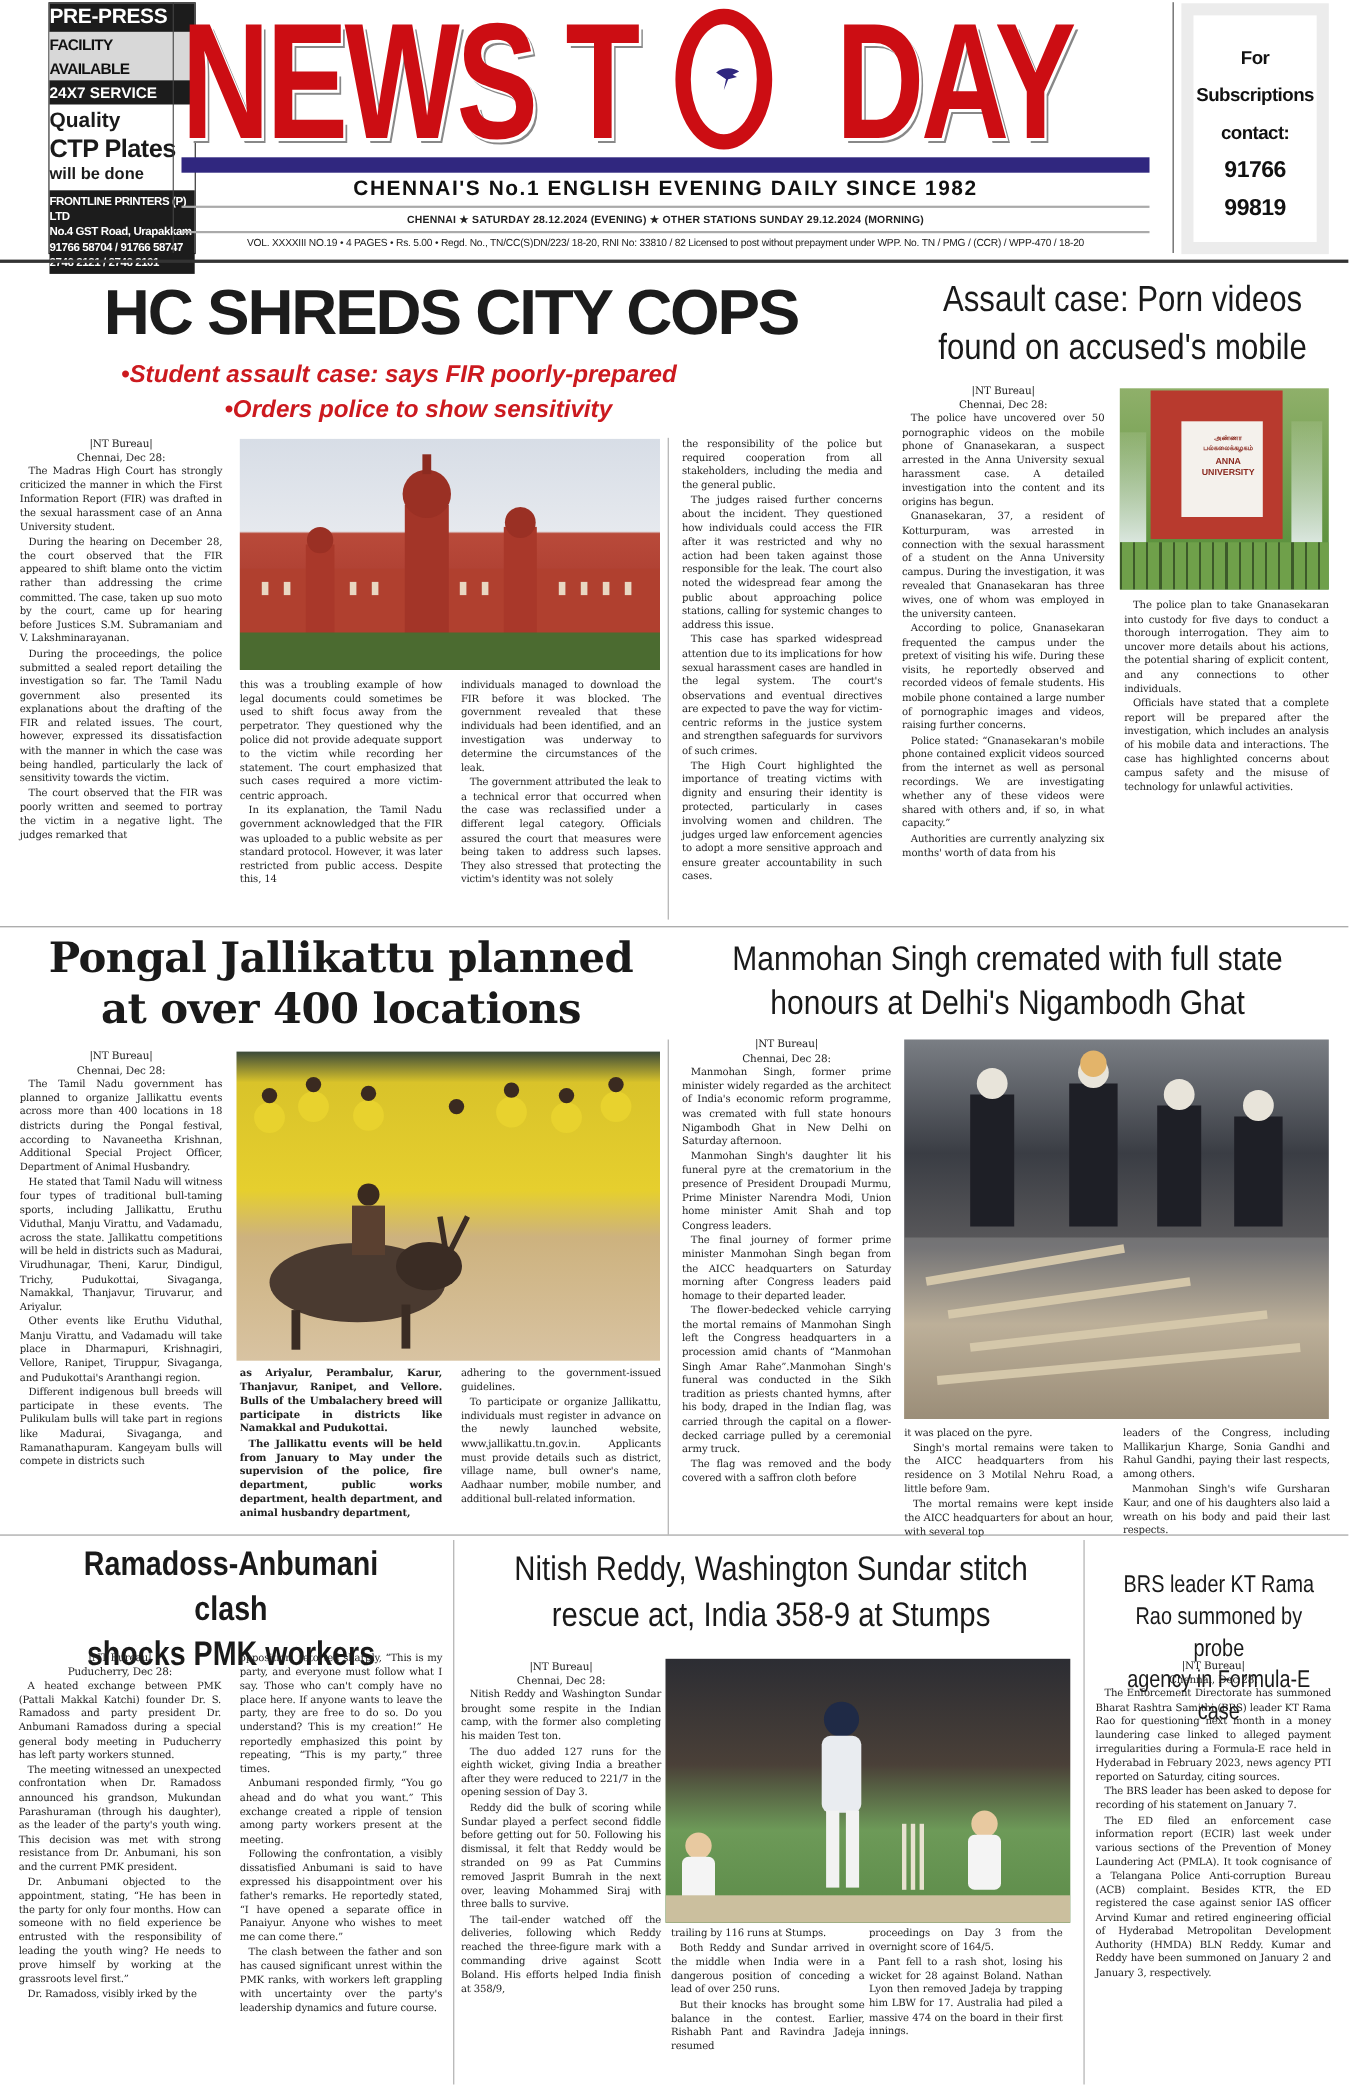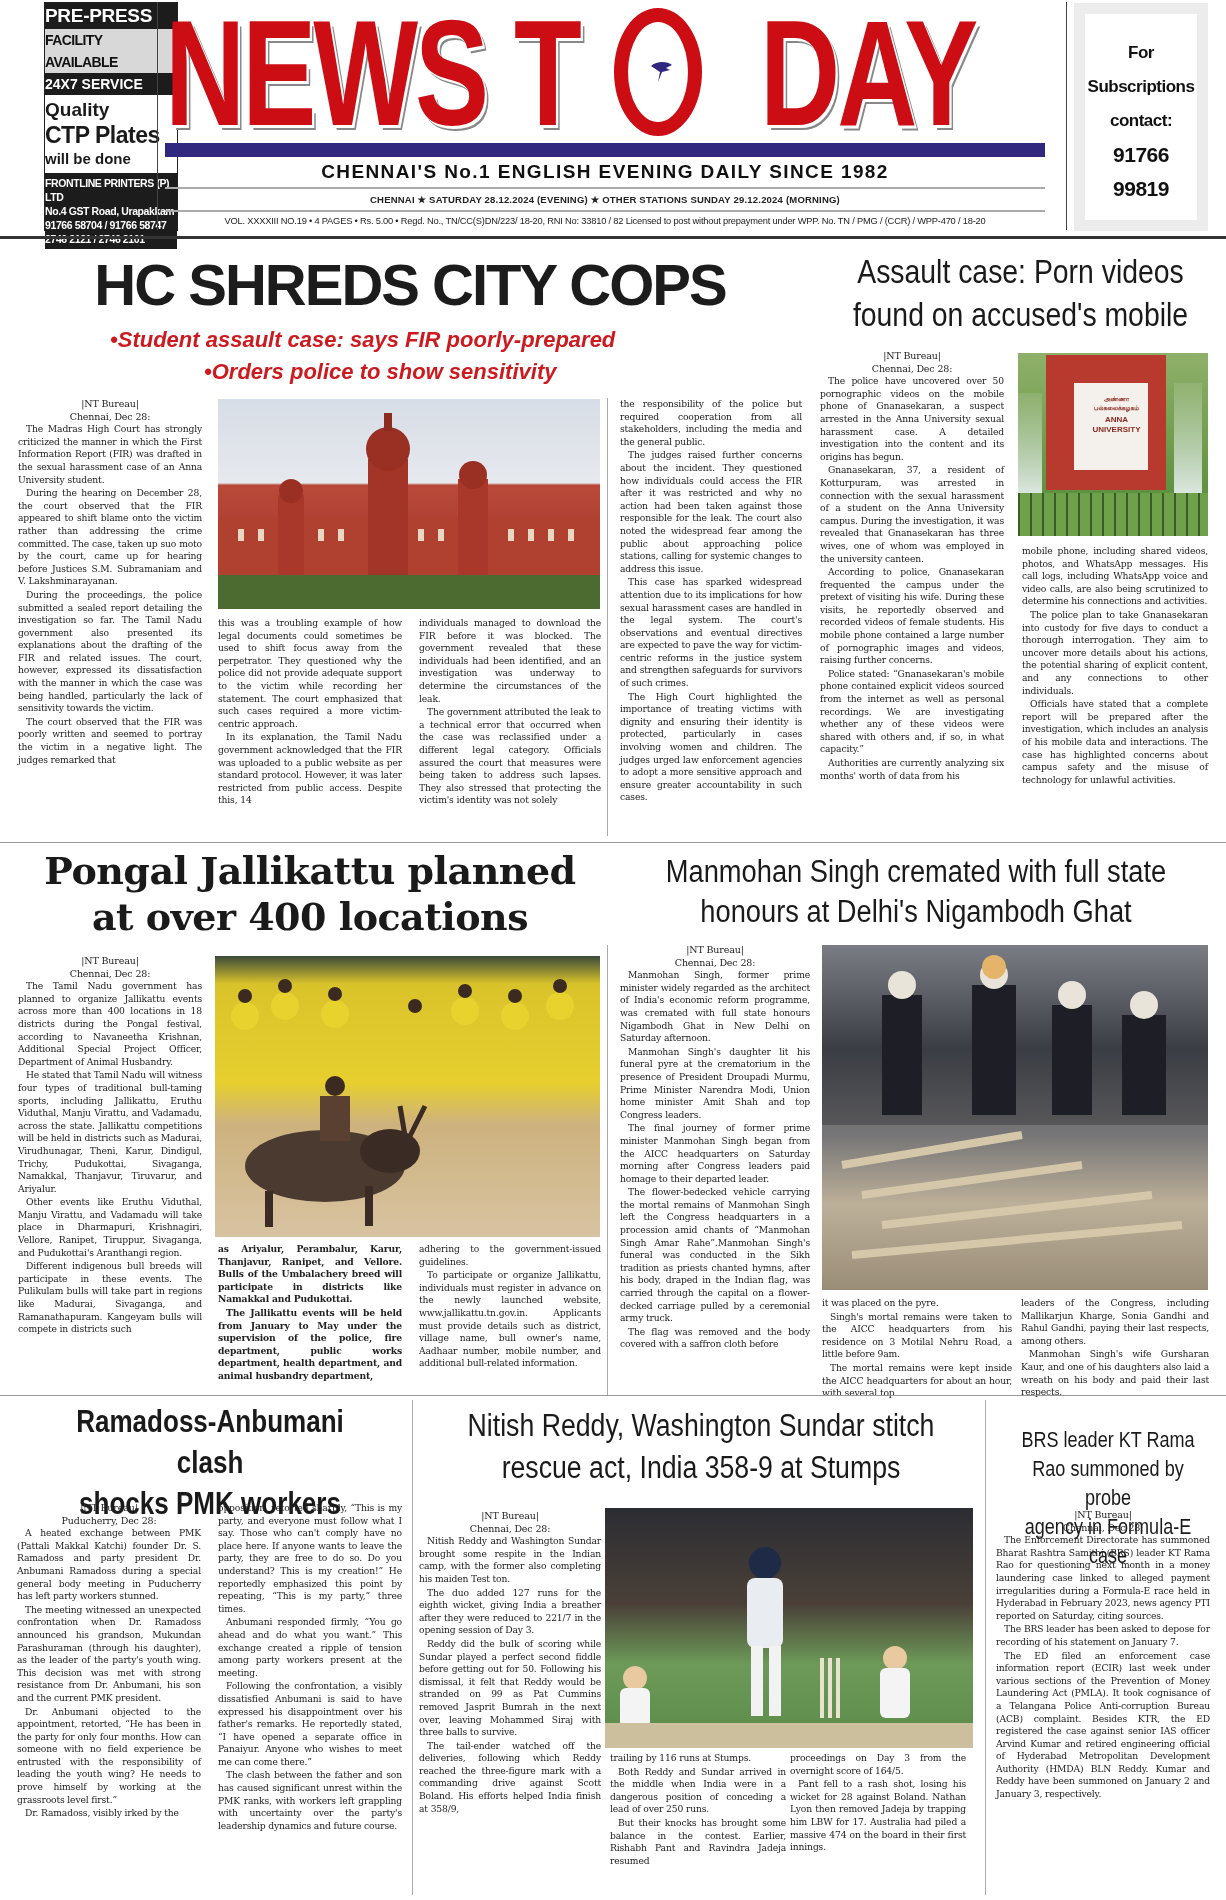--- a/index.html
+++ b/index.html
@@ -160,21 +160,20 @@
   <div style="position:absolute;left:28px;top:2px;width:120px;height:135px;background:#b83a2e;"></div>
   <div style="position:absolute;left:56px;top:30px;width:74px;height:87px;background:#f4f1ec;text-align:center;font-family:'Liberation Sans',sans-serif;font-weight:bold;color:#8a2a20;padding-left:11px;">
     <div style="font-size:6px;line-height:9px;padding-top:12px;">அண்ணா பல்கலைக்கழகம்</div>
     <div style="font-size:8px;line-height:10px;padding:2px 6px;">ANNA UNIVERSITY</div>
   </div>
   <div style="position:absolute;left:0;top:40px;width:24px;height:100px;background:linear-gradient(180deg,rgba(255,255,255,0.1),rgba(240,245,250,0.85));"></div>
   <div style="position:absolute;right:6px;top:30px;width:28px;height:110px;background:linear-gradient(180deg,rgba(255,255,255,0.1),rgba(240,245,250,0.85));"></div>
   <div style="position:absolute;left:0;top:140px;width:190px;height:43px;background:repeating-linear-gradient(90deg,#3d5a2a 0 2px,#6fa04a 2px 12px);"></div>
 </div>
 <div class="abs col" style="left:1022px;top:545px;width:186px;">
-  <p style="text-indent:0">mobile phone, including shared videos, photos, and WhatsApp messages. His call logs, including WhatsApp voice and video calls, are also being scrutinized to determine his connections and activities.</p>
   <p>The police plan to take Gnanasekaran into custody for five days to conduct a thorough interrogation. They aim to uncover more details about his actions, the potential sharing of explicit content, and any connections to other individuals.</p>
   <p>Officials have stated that a complete report will be prepared after the investigation, which includes an analysis of his mobile data and interactions. The case has highlighted concerns about campus safety and the misuse of technology for unlawful activities.</p>
 </div>
 
 <div class="abs" style="left:0;top:842px;width:1226px;height:1px;background:#999;"></div>
 
 <div class="abs hl-serif" style="left:10px;top:848px;width:600px;font-size:38px;line-height:46px;letter-spacing:-0.5px;">
   <div>Pongal Jallikattu planned</div>
   <div>at over 400 locations</div>
 </div>
@@ -275,21 +274,21 @@
 
 <div class="abs hl-cond" style="left:10px;top:1401px;width:400px;font-size:31px;line-height:41px;font-weight:bold;transform:scaleX(0.84);transform-origin:center top;">
   <div>Ramadoss-Anbumani clash</div>
   <div>shocks PMK workers</div>
 </div>
 <div class="abs col" style="left:17px;top:1502px;width:184px;">
   <div class="byline">|NT Bureau|</div>
   <div class="byline">Puducherry, Dec 28:</div>
   <p>A heated exchange between PMK (Pattali Makkal Katchi) founder Dr. S. Ramadoss and party president Dr. Anbumani Ramadoss during a special general body meeting in Puducherry has left party workers stunned.</p>
   <p>The meeting witnessed an unexpected confrontation when Dr. Ramadoss announced his grandson, Mukundan Parashuraman (through his daughter), as the leader of the party's youth wing. This decision was met with strong resistance from Dr. Anbumani, his son and the current PMK president.</p>
-  <p>Dr. Anbumani objected to the appointment, retorted, “He has been in the party for only four months. How can someone with no field experience be entrusted with the responsibility of leading the youth wing? He needs to prove himself by working at the grassroots level first.”</p>
+  <p>Dr. Anbumani objected to the appointment, stating, “He has been in the party for only four months. How can someone with no field experience be entrusted with the responsibility of leading the youth wing? He needs to prove himself by working at the grassroots level first.”</p>
   <p>Dr. Ramadoss, visibly irked by the</p>
 </div>
 <div class="abs col" style="left:218px;top:1502px;width:184px;">
   <p style="text-indent:0">opposition, retorted sharply, “This is my party, and everyone must follow what I say. Those who can't comply have no place here. If anyone wants to leave the party, they are free to do so. Do you understand? This is my creation!” He reportedly emphasized this point by repeating, “This is my party,” three times.</p>
   <p>Anbumani responded firmly, “You go ahead and do what you want.” This exchange created a ripple of tension among party workers present at the meeting.</p>
   <p>Following the confrontation, a visibly dissatisfied Anbumani is said to have expressed his disappointment over his father's remarks. He reportedly stated, “I have opened a separate office in Panaiyur. Anyone who wishes to meet me can come there.”</p>
   <p>The clash between the father and son has caused significant unrest within the PMK ranks, with workers left grappling with uncertainty over the party's leadership dynamics and future course.</p>
 </div>
 <div class="abs vrule" style="left:412px;top:1400px;height:495px;"></div>
 

